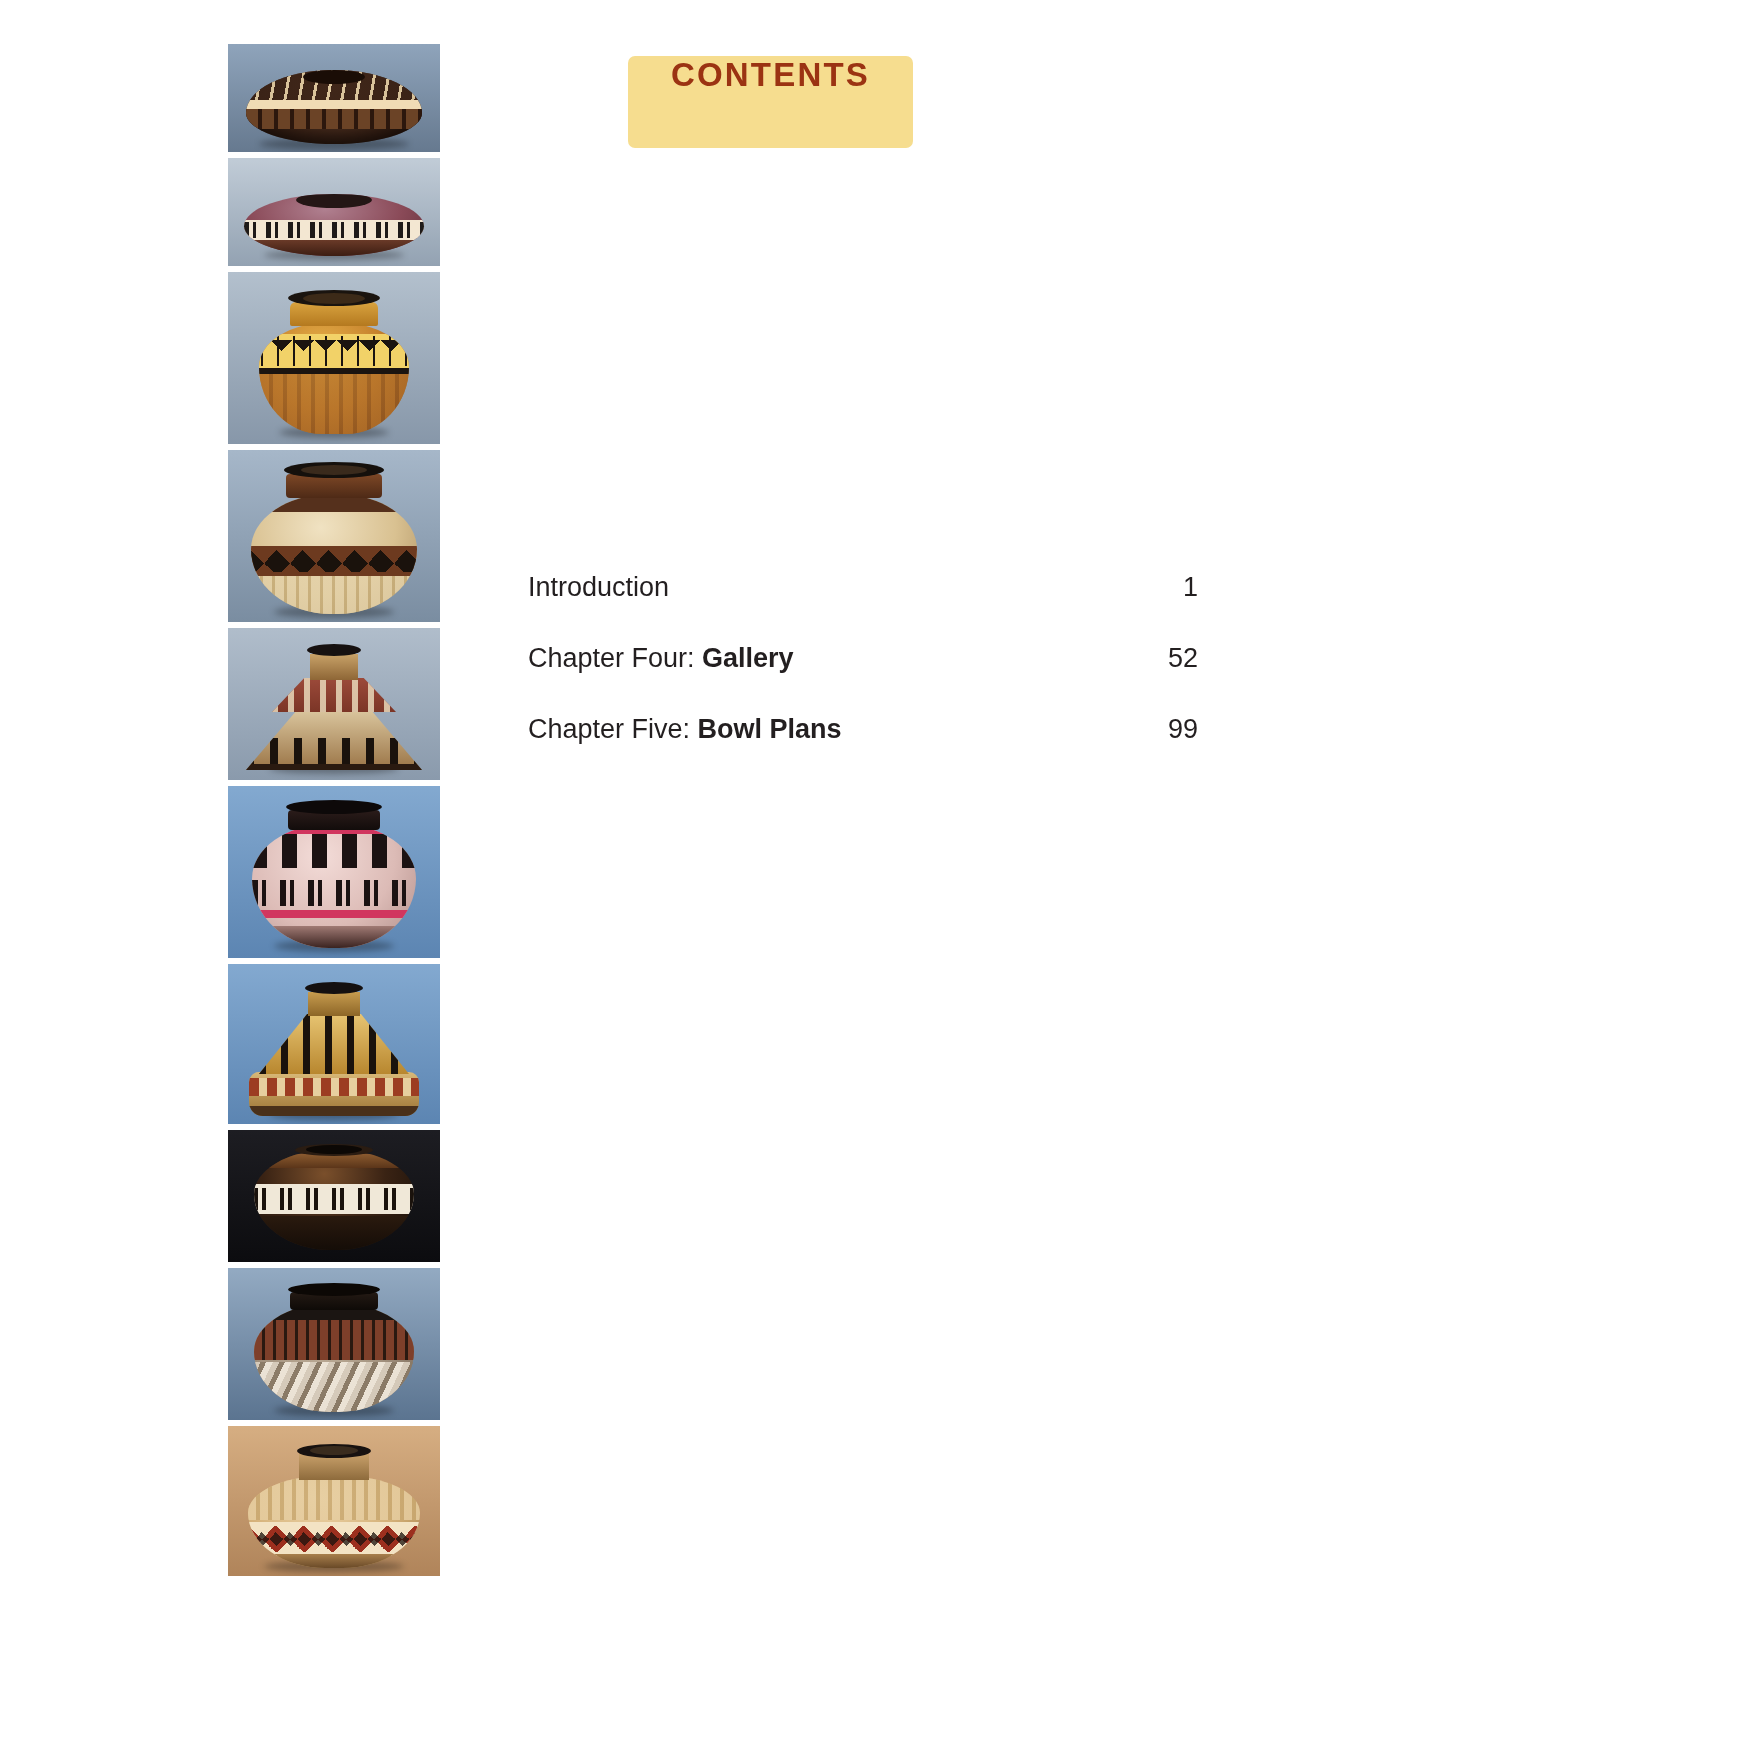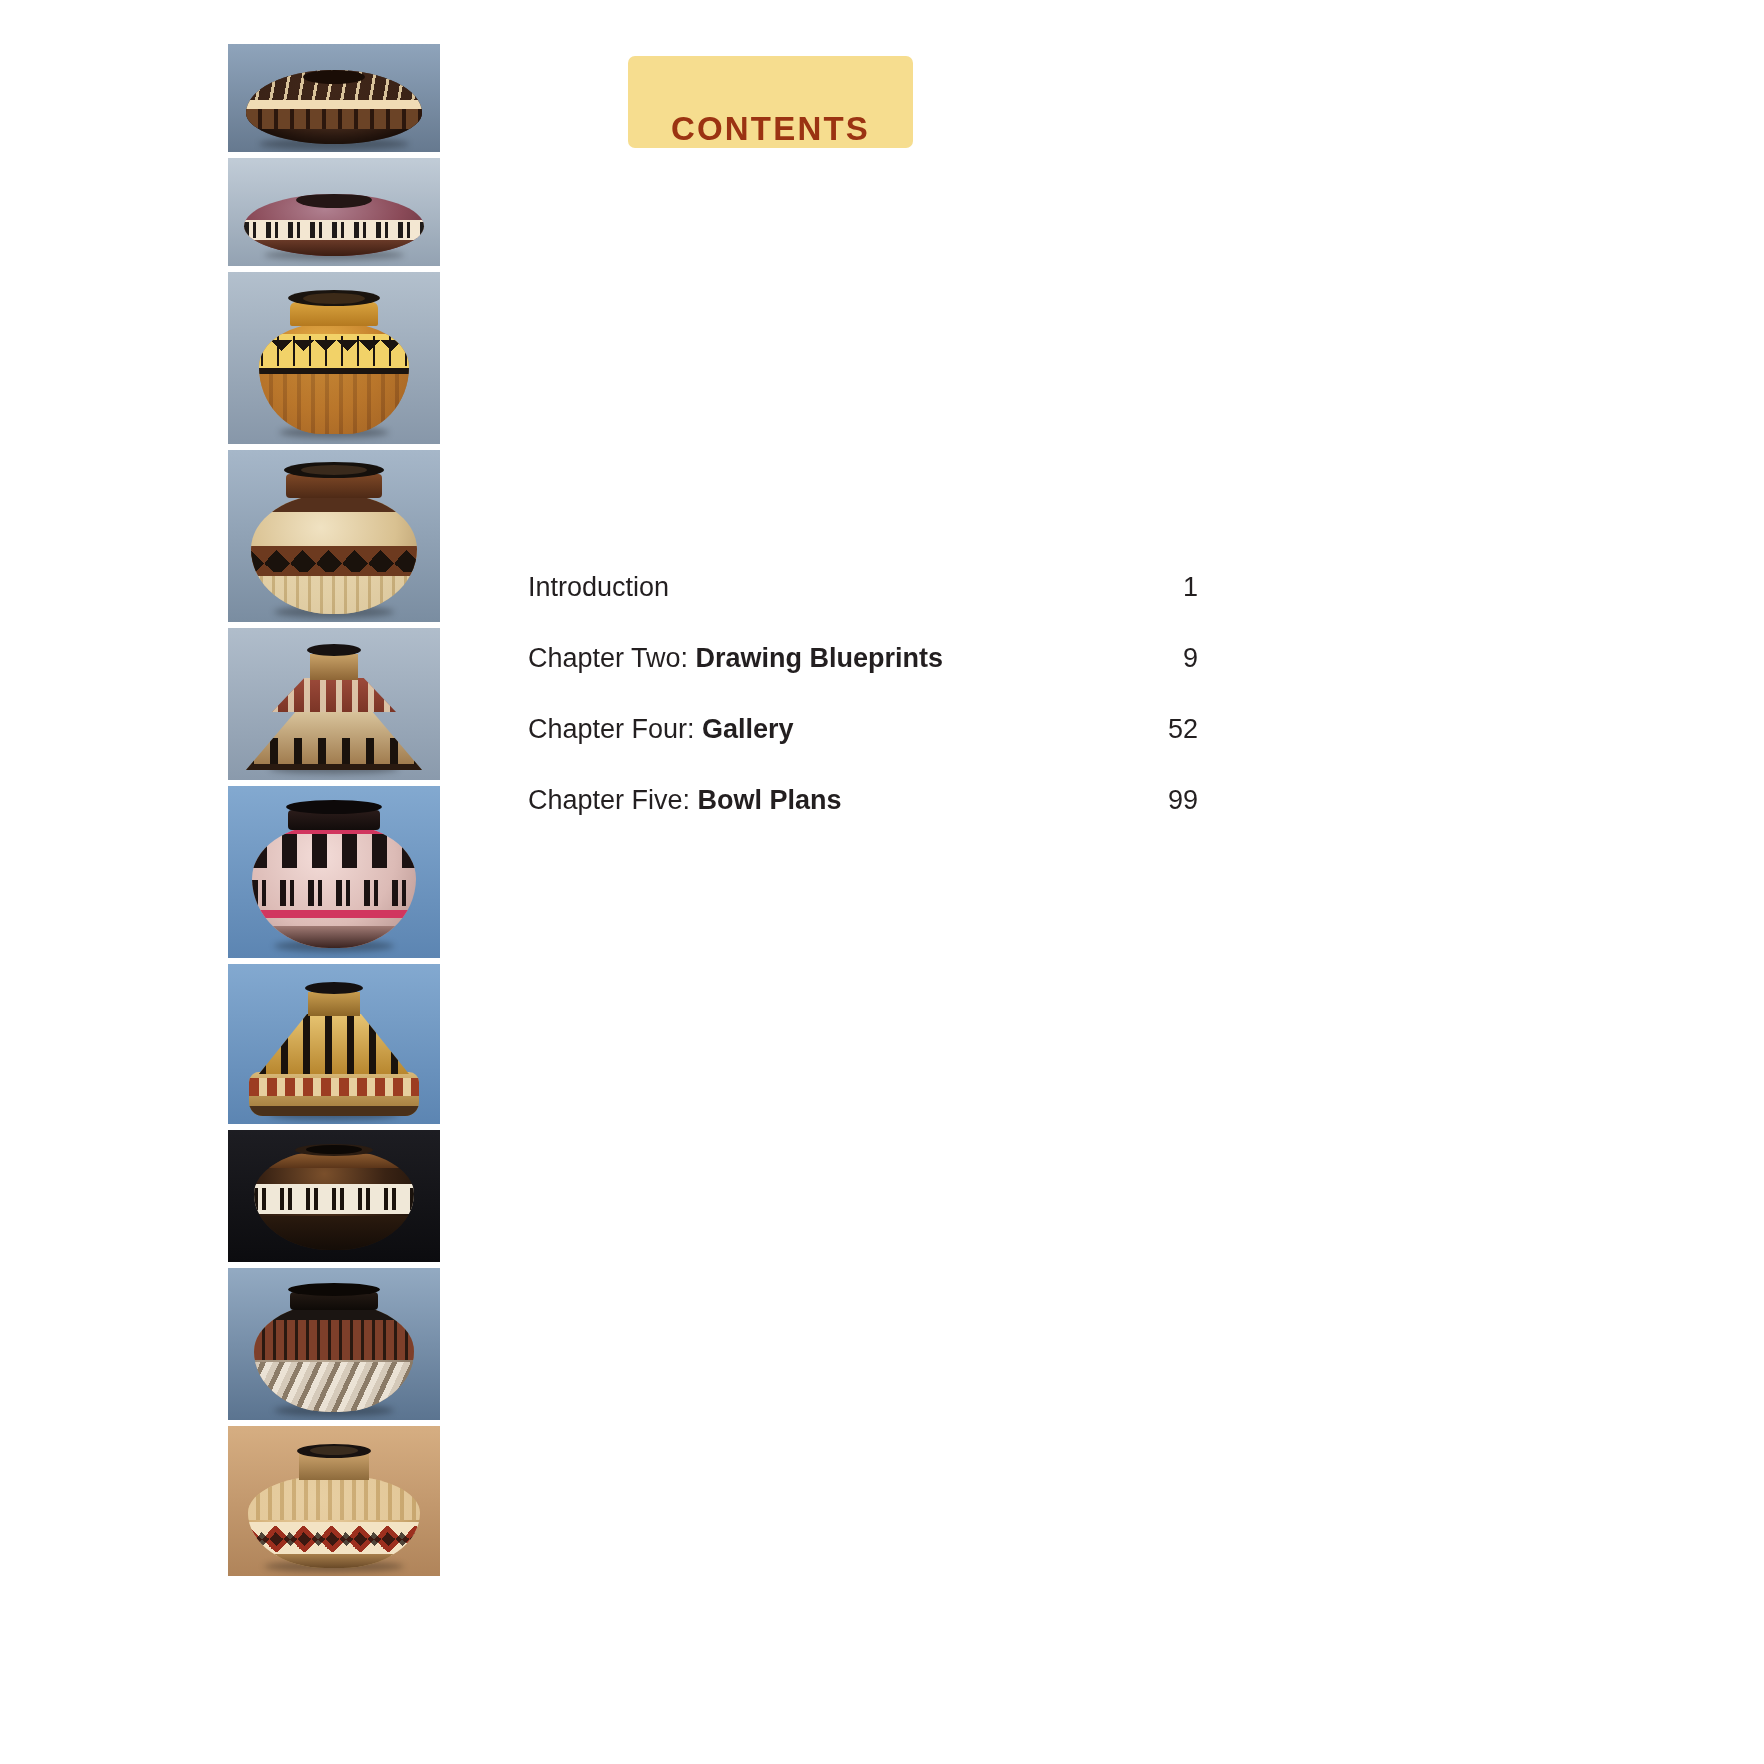--- a/index.html
+++ b/index.html
@@ -59,21 +59,21 @@
   
   .contents-tab {
     position: absolute;
     left: 628px;
     top: 56px;
     width: 285px;
     height: 92px;
     background: #f6dd8f;
     border-radius: 7px;
     display: flex;
-    align-items: flex-end;
+    align-items: flex-start;
     justify-content: center;
   }
   .contents-tab .label {
     font-size: 33px;
     font-weight: bold;
     letter-spacing: 2.2px;
     color: #9b3312;
   }
 
   .toc {
@@ -326,24 +326,20 @@
 
 <div class="toc">
 
 
   <div class="toc-row">
     <span class="toc-title"><span>Introduction</span><span class="strong"></span></span>
     <span class="toc-page">1</span>
   </div>
 
 
-  <div class="toc-row">
-    <span class="toc-title"><span>Chapter Two: </span><span class="strong">Drawing Blueprints</span></span>
-    <span class="toc-page">9</span>
-  </div>
 
 
   <div class="toc-row">
     <span class="toc-title"><span>Chapter Four: </span><span class="strong">Gallery</span></span>
     <span class="toc-page">52</span>
   </div>
 
   <div class="toc-row">
     <span class="toc-title"><span>Chapter Five: </span><span class="strong">Bowl Plans</span></span>
     <span class="toc-page">99</span>

